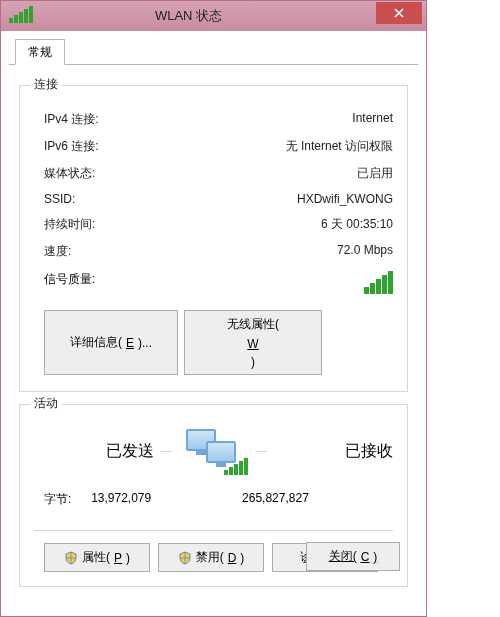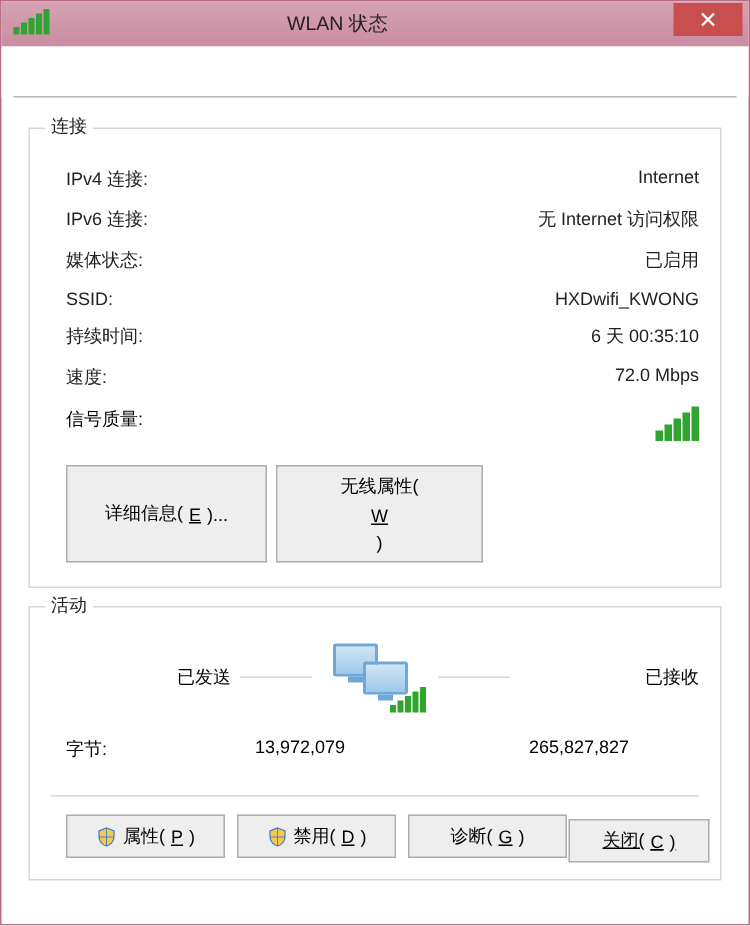--- a/index.html
+++ b/index.html
@@ -1,18 +1,18 @@
 <!DOCTYPE html>
 <html><head>
 <meta charset="utf-8">
 <style>
 * { box-sizing: border-box; margin: 0; padding: 0; font-family: "Microsoft YaHei", "Segoe UI", sans-serif; }
 body { background: #fff; width: 500px; height: 617px; overflow: hidden; }
 
-.window { width: 500px; height: 617px; border: 1px solid #b96d87; background: #fff; }
+.window { width: 427px; height: 617px; border: 1px solid #b96d87; background: #fff; }
 .titlebar { height: 30px; background: linear-gradient(#d6a3b4, #c98ba0); display: flex; align-items: center; position: relative; }
 .titlebar .sig { position: absolute; left: 8px; top: 5px; }
 .titlebar .title { flex: 1; text-align: center; font-size: 13px; color: #222; }
 .closebtn { width: 46px; height: 22px; background: #c94f4f; display: flex; align-items: center; justify-content: center; margin-right: 4px; margin-top: -6px; cursor: pointer; }
 
 .tabrow { height: 34px; position: relative; padding: 8px 0 0 14px; background: #fff; }
 .tab { display: inline-block; border: 1px solid #b5b5b5; border-bottom: 1px solid #fff; padding: 4px 12px 3px 12px; font-size: 12px; background: #fff; position: relative; z-index: 2; cursor: pointer; }
 .tabline { position: absolute; left: 8px; right: 8px; bottom: 0; height: 1px; background: #b5b5b5; z-index: 1; }
 
 .body { padding: 8px 18px 10px 18px; position: relative; }
@@ -27,32 +27,32 @@
 .sigqual { display: flex; justify-content: space-between; align-items: flex-start; padding: 6px 0 10px 0; }
 .sigqual .label { padding-left: 10px; font-size: 12px; }
 
 .btnrow { display: flex; gap: 6px; padding: 6px 0 2px 10px; }
 .btn { border: 1px solid #adadad; background: #eeeeee; font-size: 12px; padding: 5px 0; text-align: center; cursor: pointer; display: inline-flex; align-items: center; justify-content: center; gap: 4px; }
 .btn.wide1 { width: 134px; }
 .btn.wide2 { width: 138px; flex-direction: column; }
 .btn.small { width: 106px; }
 
 .activity-head { display: flex; align-items: center; justify-content: space-between; padding: 4px 0 0 0; }
-.activity-head .l, .activity-head .r { font-size: 12px; width: 120px; }
+.activity-head .l, .activity-head .r { font-size: 16px; width: 120px; }
 .activity-head .l { text-align: right; }
 .activity-head .r { text-align: right; }
 .activity-head .hr { flex: 1; height: 1px; background: #d6d6d6; margin: 0 6px; }
 
 .bytes-row { display: flex; justify-content: space-between; padding: 18px 0 14px 0; font-size: 12px; }
 .bytes-row .lab { padding-left: 10px; width: 60px; }
-.bytes-row .v { width: 160px; text-align: center; }
+.bytes-row .v { width: 160px; text-align: left; }
 
 .footbtns { display: flex; gap: 8px; padding-top: 6px; margin-left: 10px; }
 
-.bottom { position: absolute; right: 18px; bottom: 13px; height: 38px; display: flex; align-items: flex-start; padding: 0 8px; gap: 8px; text-decoration: underline; }
+.bottom { position: absolute; right: 18px; bottom: 26px; height: 38px; display: flex; align-items: flex-end; padding: 0 8px; gap: 8px; text-decoration: underline; }
 .bottom .btn { width: 94px; }
 
 .u { text-decoration: underline; }
 
 
 .bars { display: inline-flex; align-items: flex-end; gap: 1px; }
 .bars span { width: 4px; background: #2fa52f; display: inline-block; }
 .bars .b1 { height: 5px; } .bars .b2 { height: 8px; } .bars .b3 { height: 11px; } .bars .b4 { height: 14px; } .bars .b5 { height: 17px; }
 .bars.big span { width: 5px; }
 .bars.big .b1 { height: 7px; } .bars.big .b2 { height: 11px; } .bars.big .b3 { height: 15px; } .bars.big .b4 { height: 19px; } .bars.big .b5 { height: 23px; }
@@ -87,20 +87,21 @@
     </span>
     <div class="title">WLAN 状态</div>
     <div class="closebtn">
       <svg width="12" height="12" viewBox="0 0 12 12">
           <path d="M2 2 L10 10 M10 2 L2 10" stroke="#fff" stroke-width="1.6"></path>
         </svg>
     </div>
   </div>
 
   <div class="tabrow">
+    <div class="tab">常规</div>
     <div class="tabline"></div>
   </div>
 
   <div class="body">
 
     <div class="group">
       <legend>连接</legend>
 
       <div class="row">
           <span class="label">IPv4 连接:</span>

